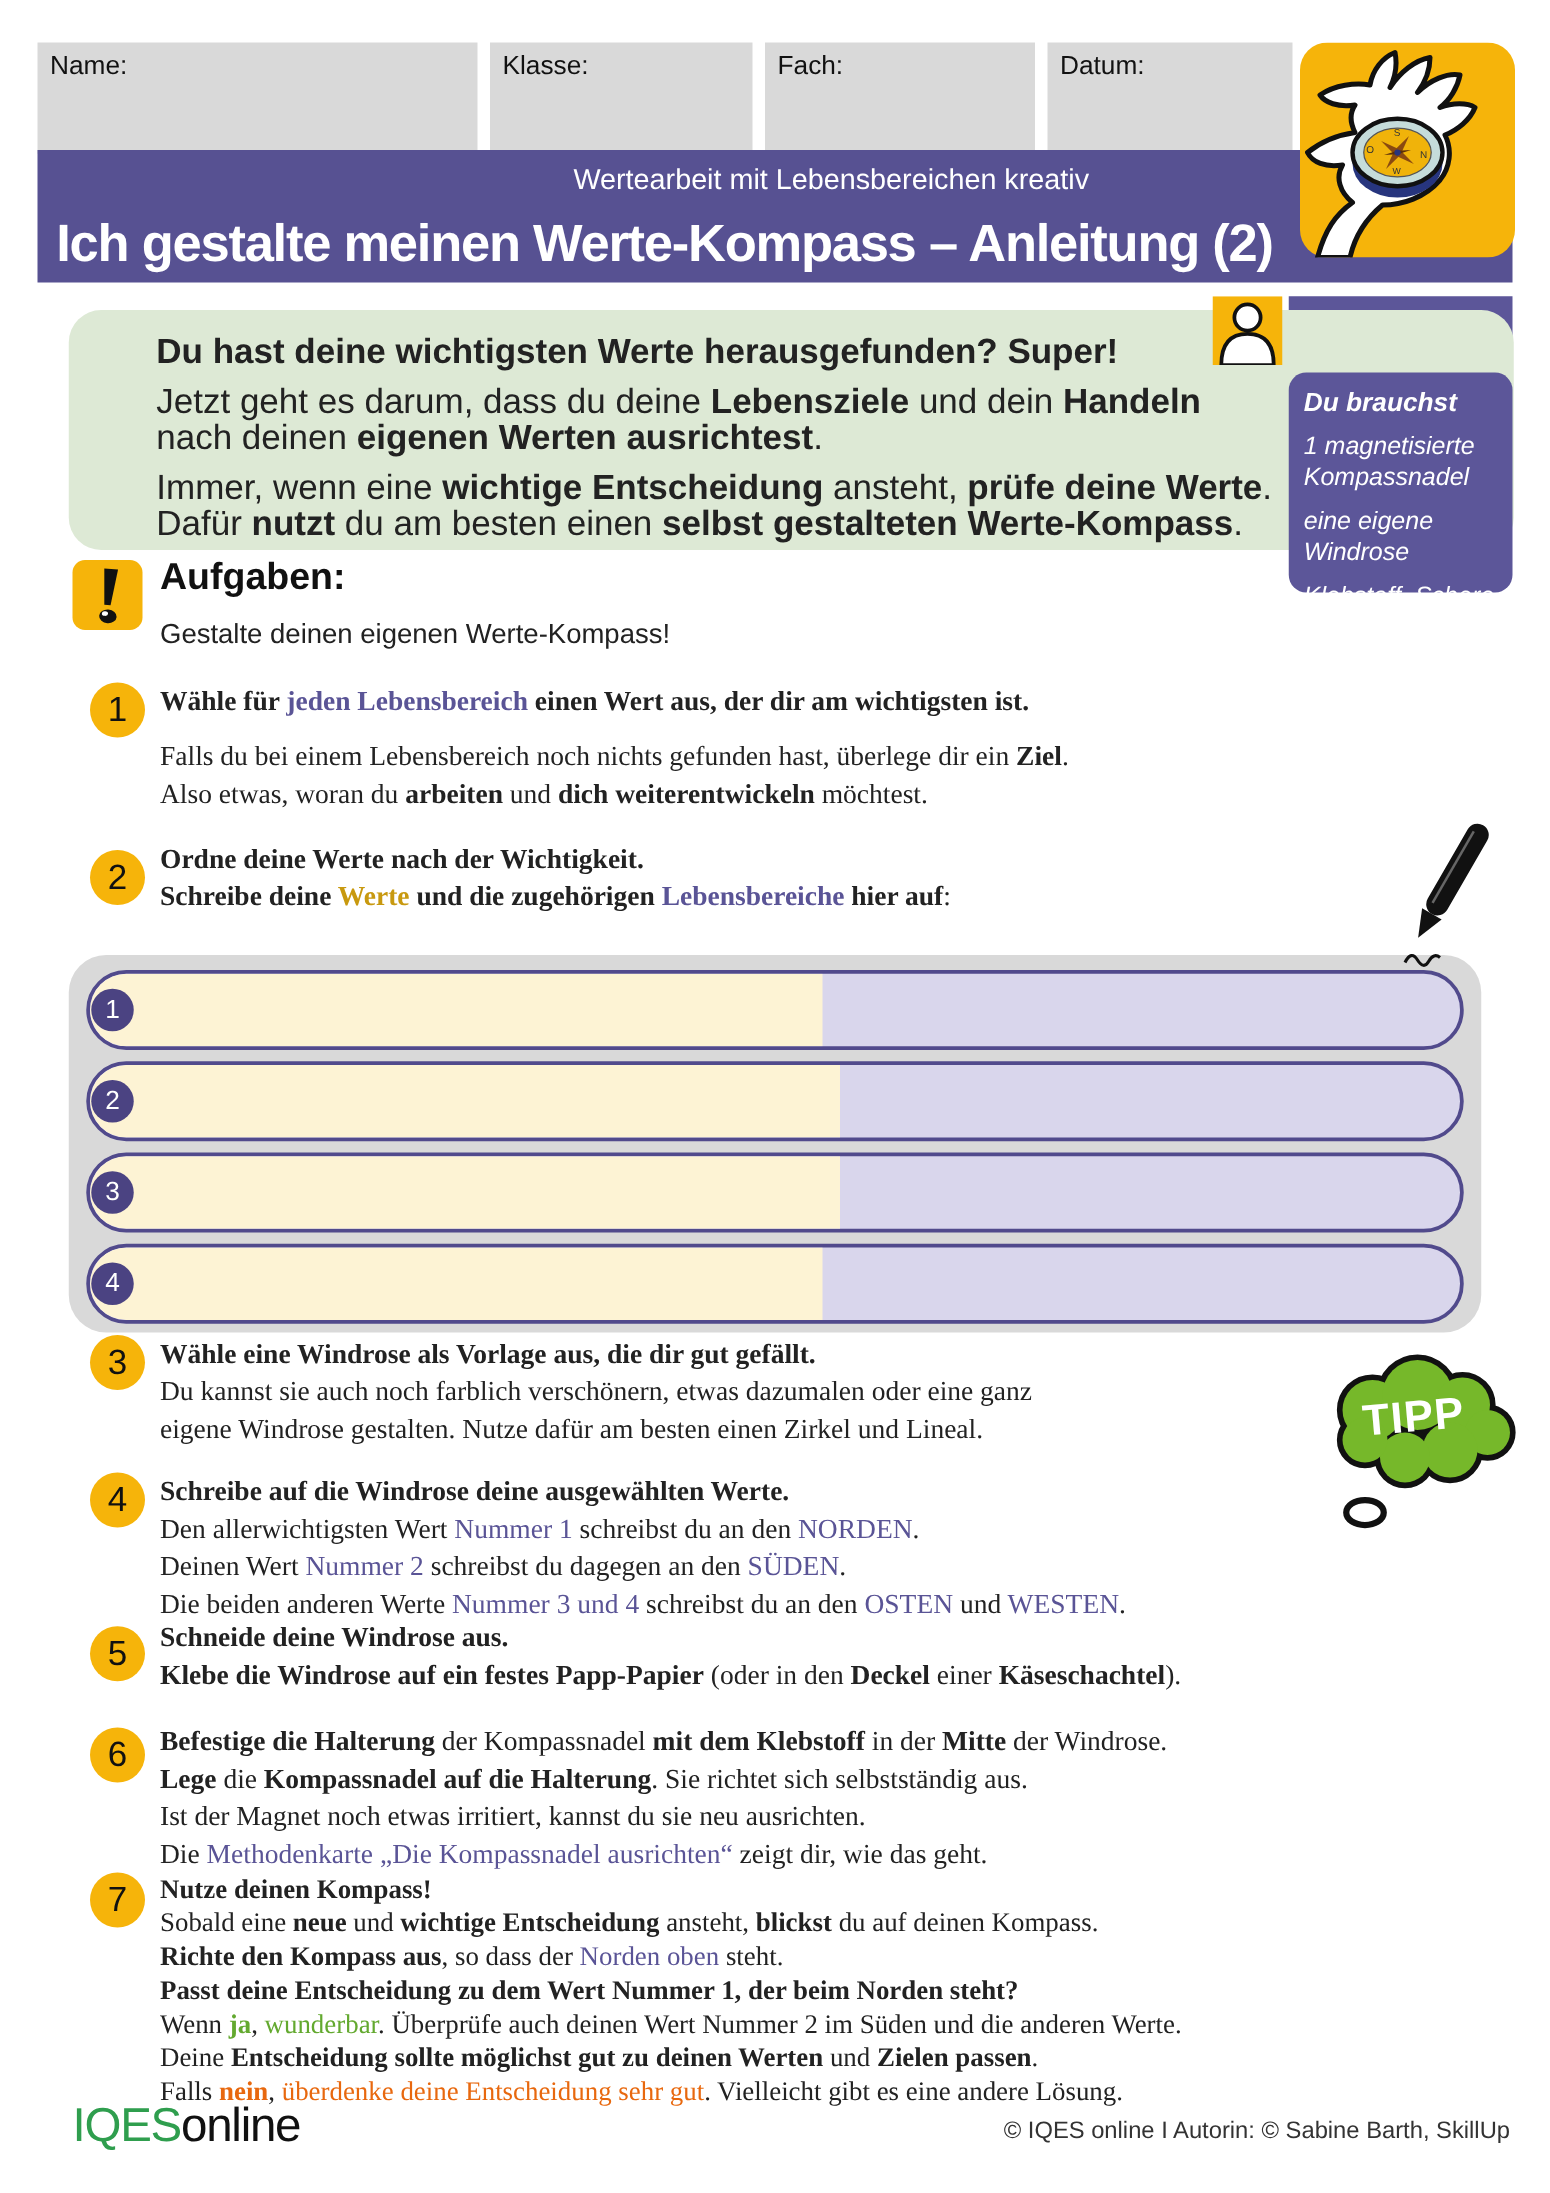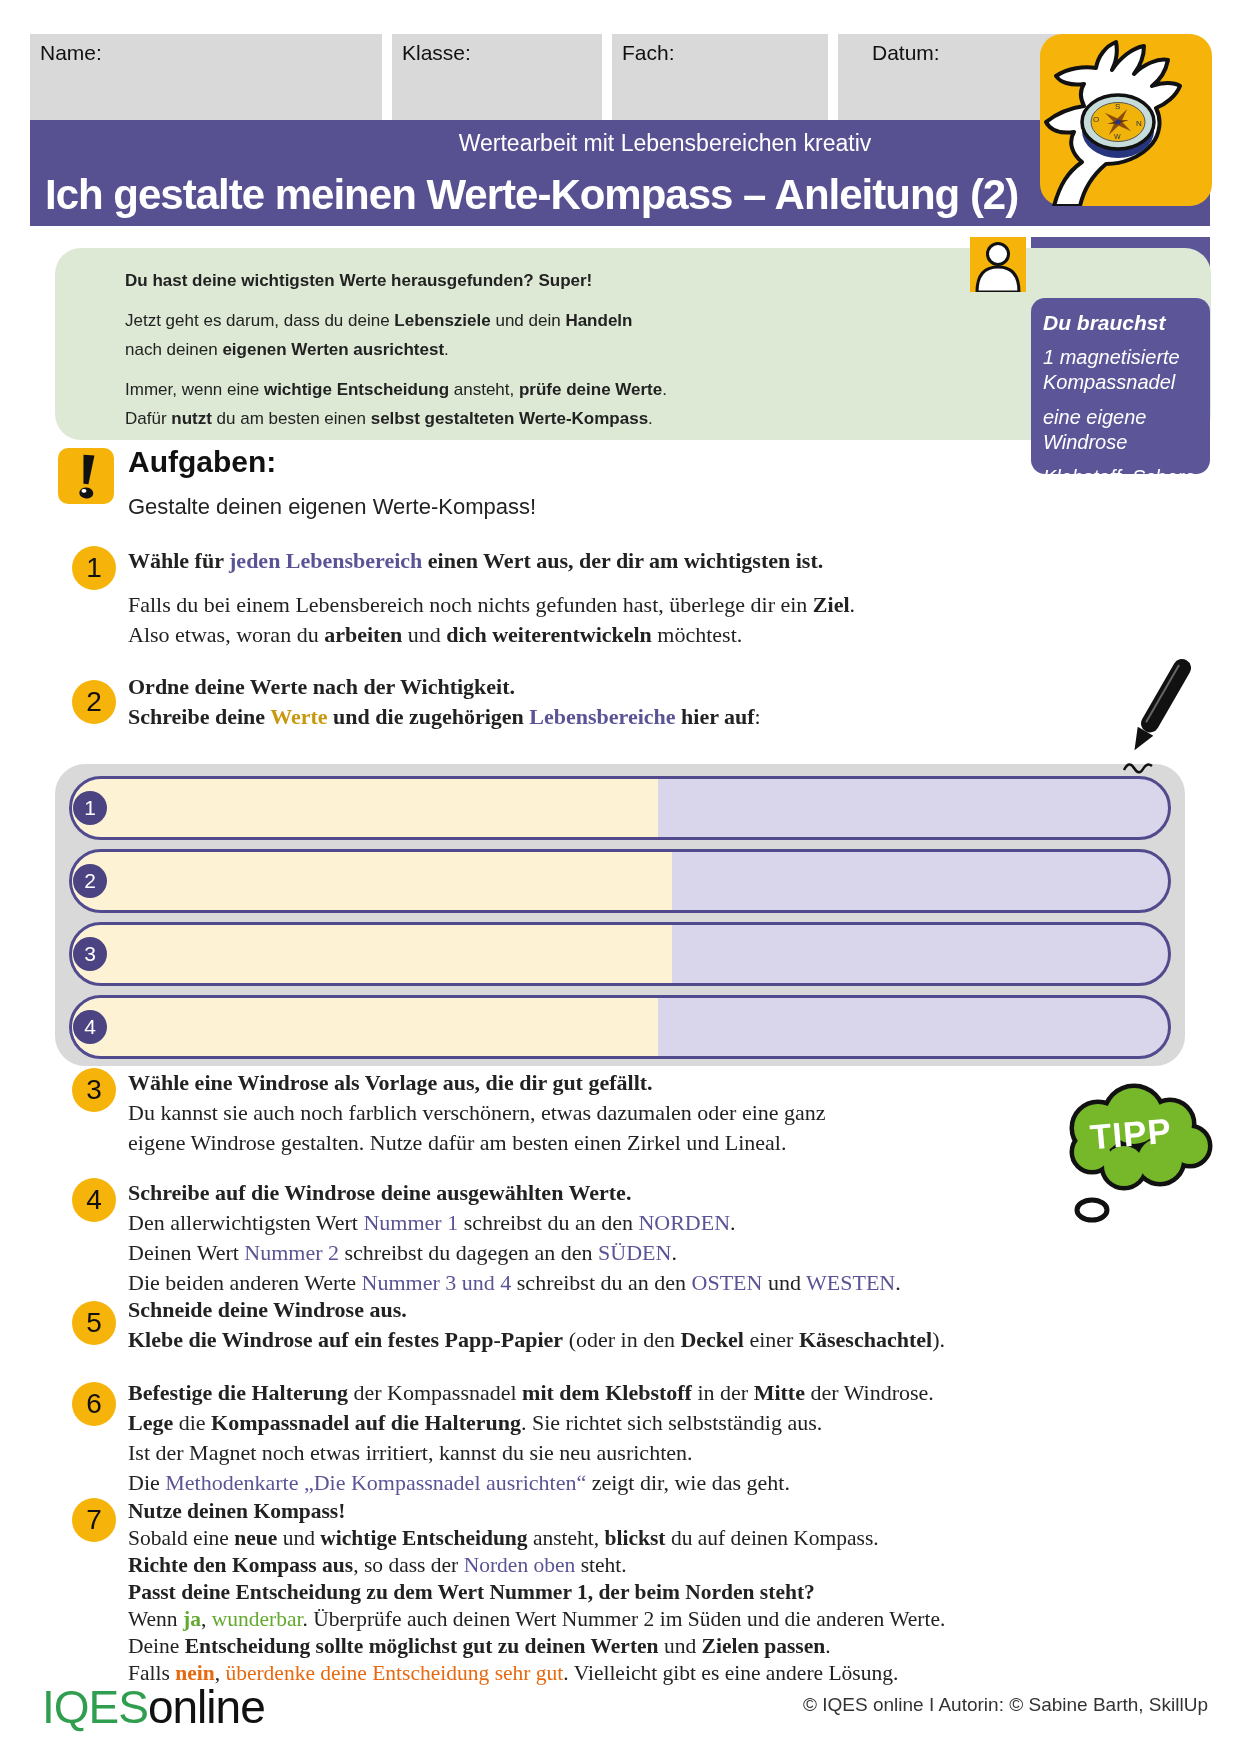--- a/index.html
+++ b/index.html
@@ -3,38 +3,38 @@
 <meta charset="utf-8">
 <style>
   html,body{margin:0;padding:0;background:#fff;}
   .page{position:relative;width:1240px;height:1754px;background:#fff;overflow:hidden;
         font-family:"Liberation Sans",sans-serif;color:#222;}
 
   
   .field{position:absolute;top:34px;height:89px;background:#d9d9d9;}
   .field .flabel{font-size:21px;color:#111;padding:7px 0 0 10px;}
   .f1{left:30px;width:352px;} .f2{left:392px;width:210px;}
-  .f3{left:612px;width:216px;} .f4{left:838px;width:196px;padding-left:24px;}
+  .f3{left:612px;width:216px;} .f4{left:838px;width:196px;}
 
   
   .band{position:absolute;left:30px;top:120px;width:1180px;height:106px;background:#575192;z-index:1;}
   .band .subtitle{display:block;text-align:center;padding:10px 0 0 90px;font-size:23px;color:#fff;}
   .band .title{position:absolute;left:15px;bottom:7px;font-size:42px;font-weight:bold;color:#fff;
                white-space:nowrap;letter-spacing:-1px;}
 
   
   .compass-box{position:absolute;left:1040px;top:34px;width:172px;height:172px;z-index:3;}
 
   
   .person-box{position:absolute;left:970px;top:237px;width:56px;height:55px;z-index:4;}
   .purple-strip{position:absolute;left:1031px;top:237px;width:179px;height:55px;background:#5c5699;}
 
   
   .intro-box{position:absolute;left:55px;top:248px;width:1156px;height:192px;background:#dde9d5;
-             border-radius:26px;box-sizing:border-box;padding:18px 40px 0 70px;font-size:17px;line-height:29px;}
+             border-radius:26px;box-sizing:border-box;padding:18px 40px 0 70px;font-size:28px;line-height:29px;}
   .intro-box p{margin:0 0 11px 0;}
 
   
   .materials{position:absolute;left:1031px;top:298px;width:179px;height:176px;background:#5c5699;
              border-radius:14px;box-sizing:border-box;padding:12px 12px;color:#fff;font-style:italic;}
   .materials .mhead{font-size:21px;font-weight:bold;margin:0 0 10px 0;}
   .materials p{font-size:20px;line-height:25px;margin:0 0 10px 0;}
 
   
   .tasks-icon{position:absolute;left:58px;top:448px;width:56px;height:56px;background:#f6b40a;border-radius:10px;}
@@ -69,21 +69,21 @@
         border-radius:50%;background:#4b4382;color:#fff;text-align:center;line-height:34px;
         font-size:21px;z-index:2;}
   .pen{position:absolute;left:1116px;top:658px;z-index:5;}
 
   
   .tip{position:absolute;left:1056px;top:1078px;width:164px;height:152px;z-index:2;}
   .tip-label{position:absolute;left:0;top:36px;width:150px;text-align:center;color:#fff;
              font-size:35px;font-weight:bold;transform:rotate(-5deg);letter-spacing:1px;}
 
   
-  .logo{position:absolute;left:42px;top:1680px;font-size:46px;letter-spacing:-1px;color:#111;}
+  .logo{position:absolute;left:58px;top:1680px;font-size:38px;letter-spacing:-1px;color:#111;}
   .logo .lg{color:#2f9e4e;}
   .credit{position:absolute;right:32px;top:1694px;font-size:19px;color:#333;}
 </style>
 </head>
 <body>
 
 <div class="page">
 
   <div class="field f1">
     <div class="flabel">Name:</div>

